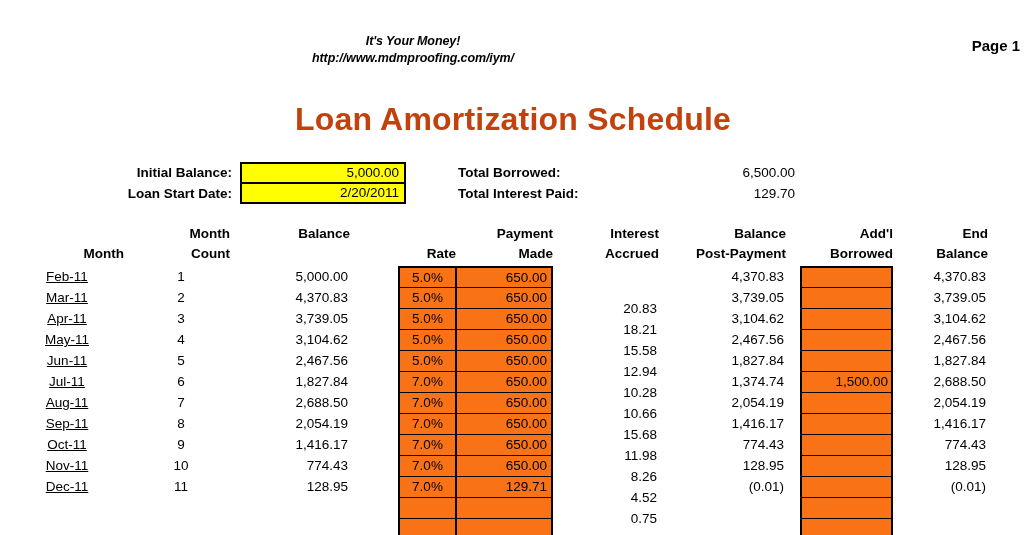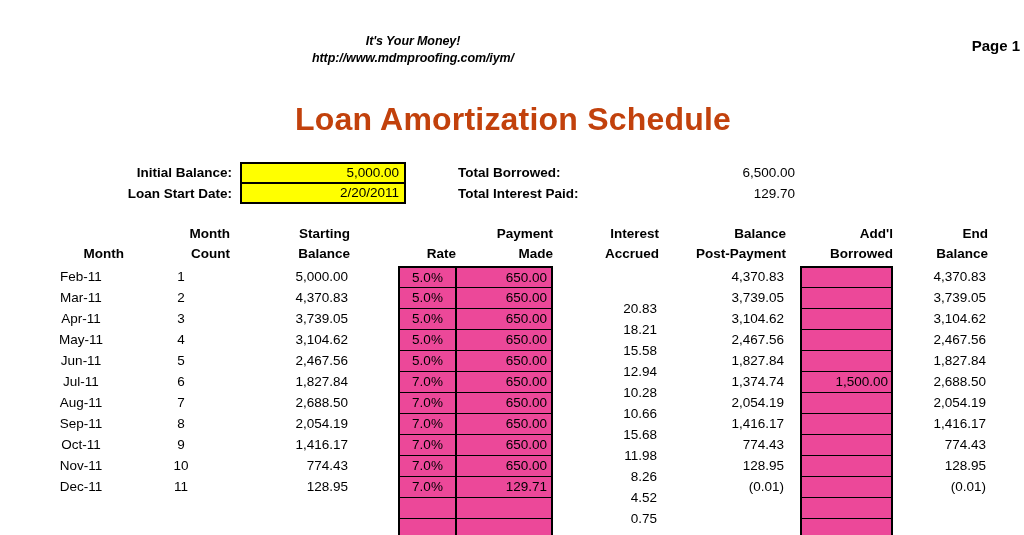--- a/index.html
+++ b/index.html
@@ -170,31 +170,31 @@
   }
   .cell.num   { text-align: right; padding-right: 2px; box-sizing: border-box; }
   .cell.ctr   { text-align: center; }
 
   
   .ycell {
     position: absolute;
     top: 0;
     height: 29px;
     box-sizing: border-box;
-    background: #ec4899;
+    background: #f97316;
     border: 1px solid #000000;
     font-size: 13.5px;
     line-height: 19px;
   }
   .ycell.first { border-top-width: 2px; }
   .ycell.rate  { left: 398px; width: 58px; text-align: center; border-left-width: 2px; }
   .ycell.pay   { left: 456px; width: 97px; text-align: right; padding-right: 4px; border-right-width: 2px; }
   .ycell.addl  { left: 800px; width: 93px; text-align: right; padding-right: 3px; border-left-width: 2px; border-right-width: 2px; }
 
-  .cell.c-month { left: 38px;  width: 86px; }
+  .cell.c-month { left: 24px;  width: 86px; text-decoration: underline; }
   .cell.c-count { left: 132px; width: 98px; }
   .cell.c-start { left: 240px; width: 110px; }
   .cell.c-int   { left: 564px; width: 95px; margin-top: 32px; }
   .cell.c-post  { left: 664px; width: 122px; }
   .cell.c-end   { left: 898px; width: 90px; }
 </style>
 </head>
 <body>
 
 <div class="page-header">
@@ -227,21 +227,20 @@
   <div class="thead">
     <div class="th c-month">
       <span class="l1"></span>
       <span class="l2">Month</span>
     </div>
     <div class="th c-count">
       <span class="l1">Month</span>
       <span class="l2">Count</span>
     </div>
     <div class="th c-start">
-      <span class="l1">Starting</span>
       <span class="l2">Balance</span>
     </div>
     <div class="th c-rate">
       <span class="l1"></span>
       <span class="l2">Rate</span>
     </div>
     <div class="th c-pay">
       <span class="l1">Payment</span>
       <span class="l2">Made</span>
     </div>

